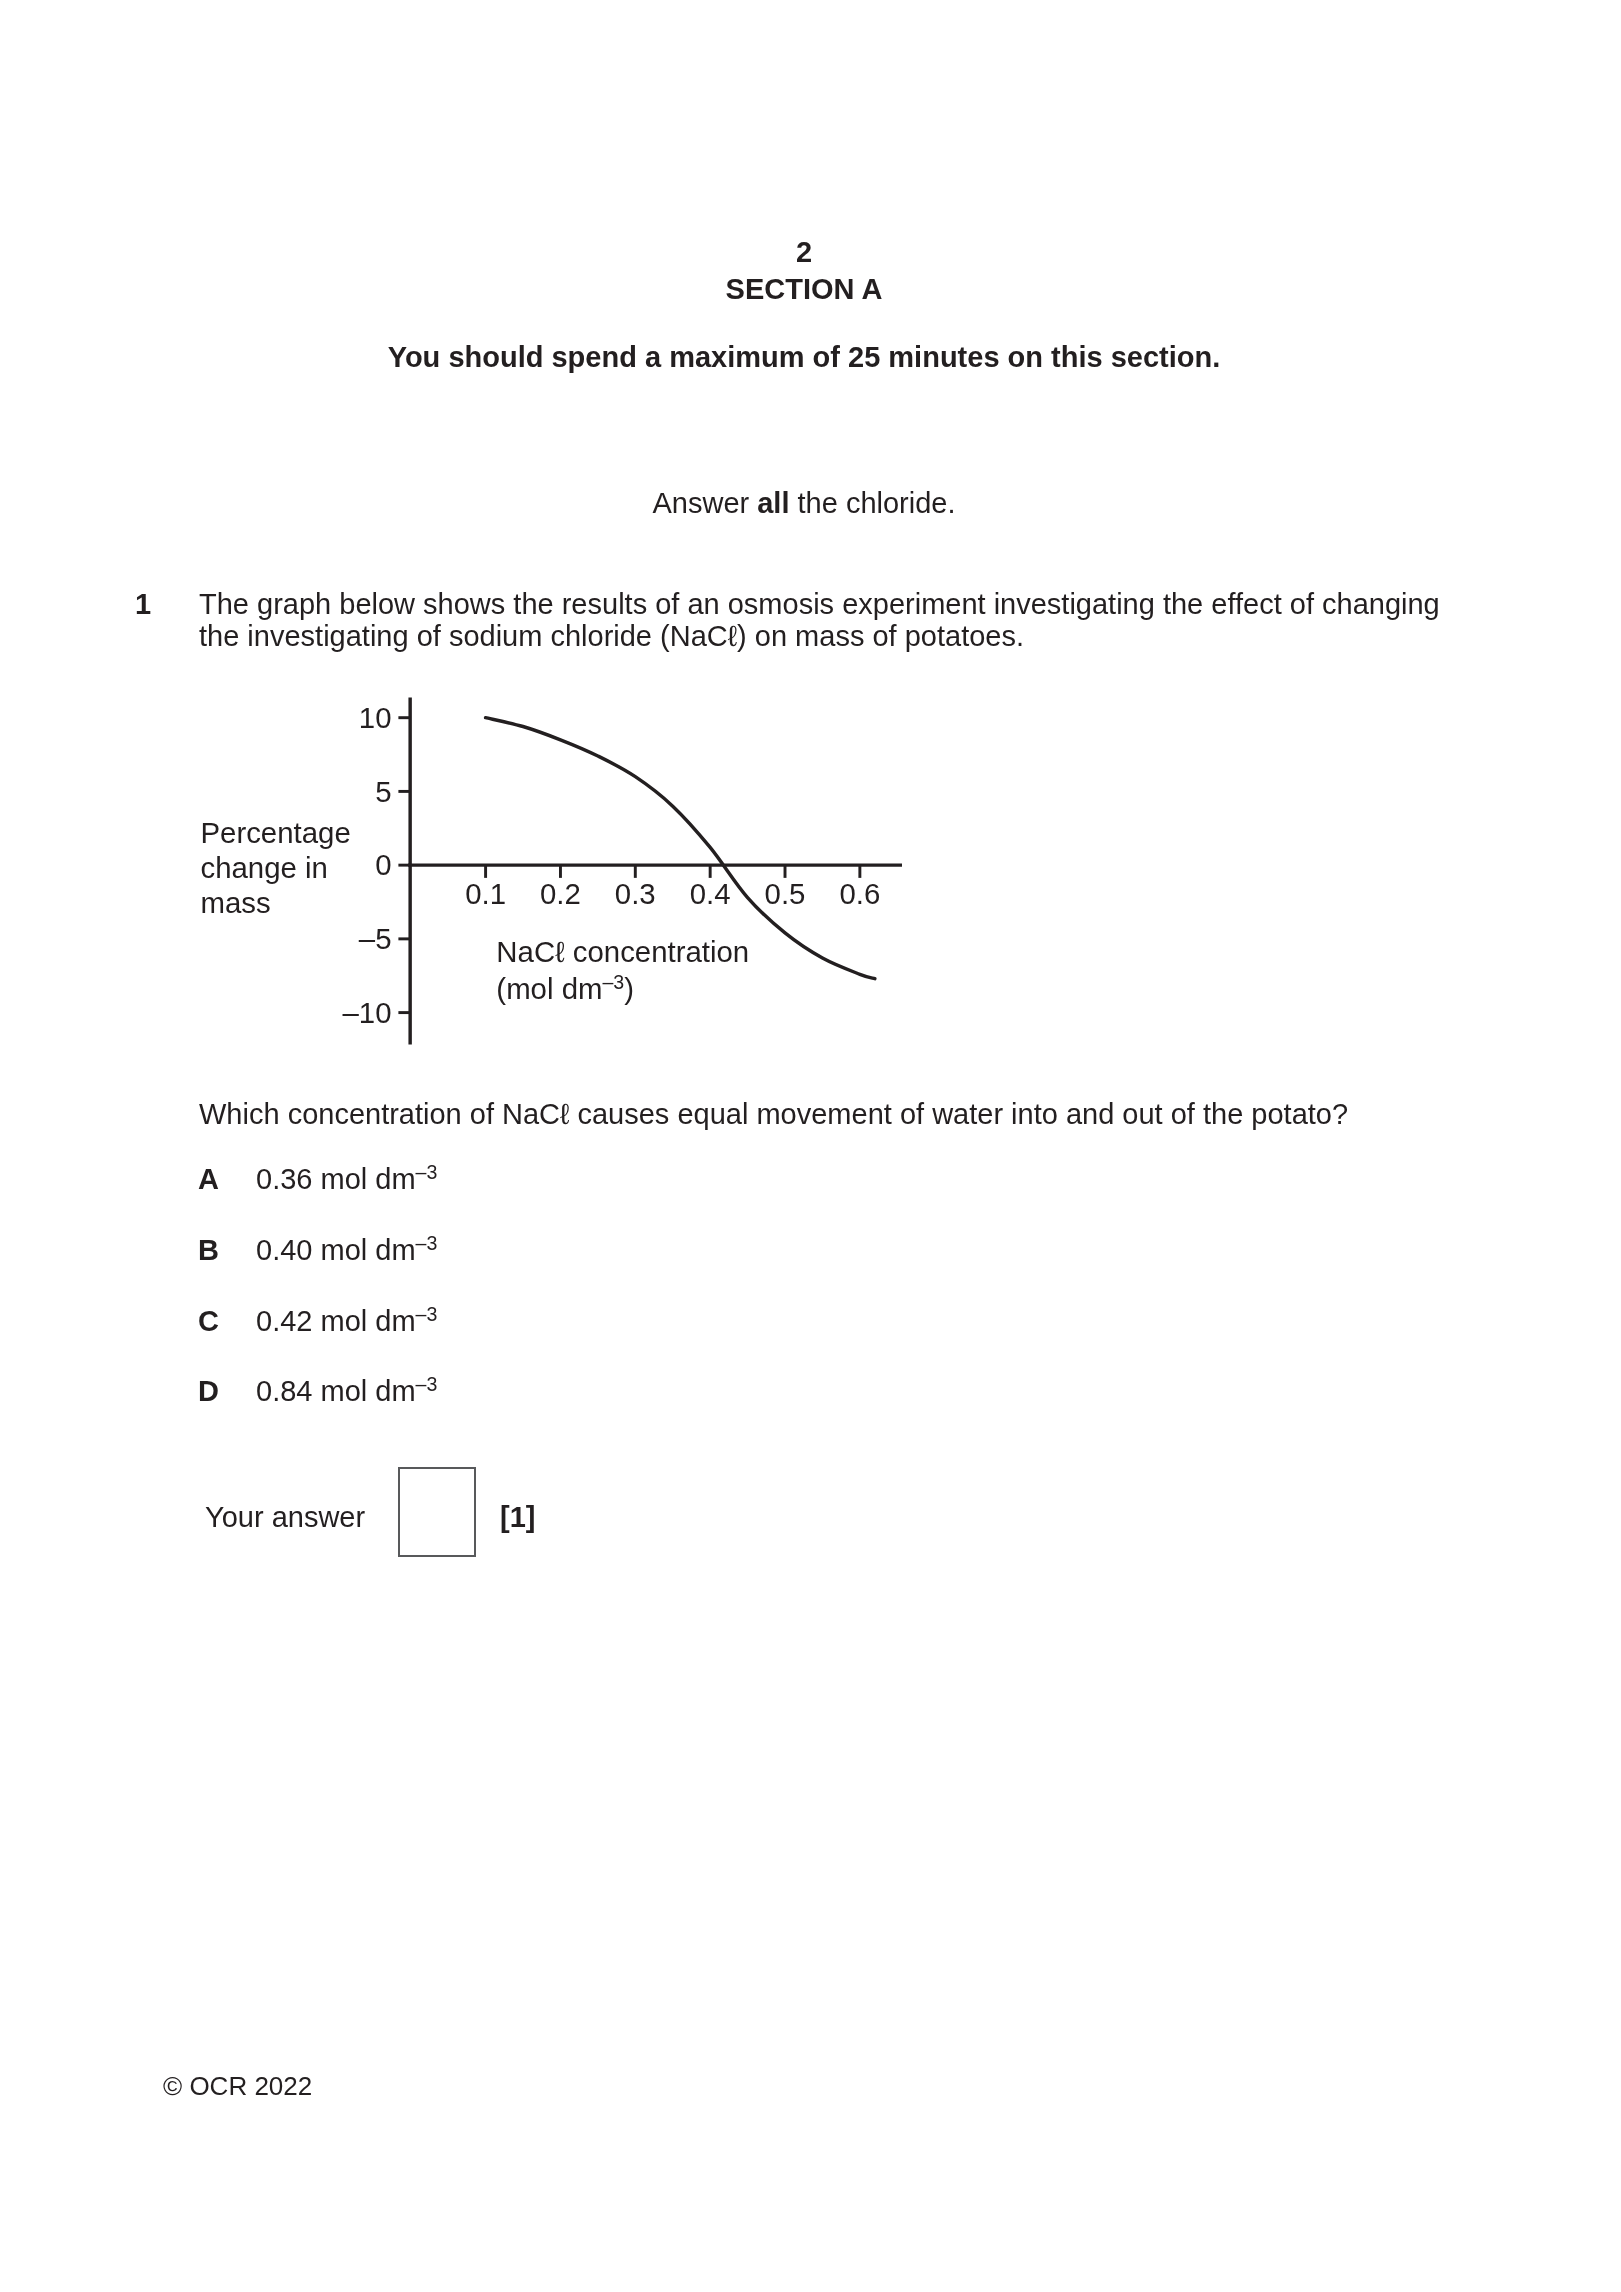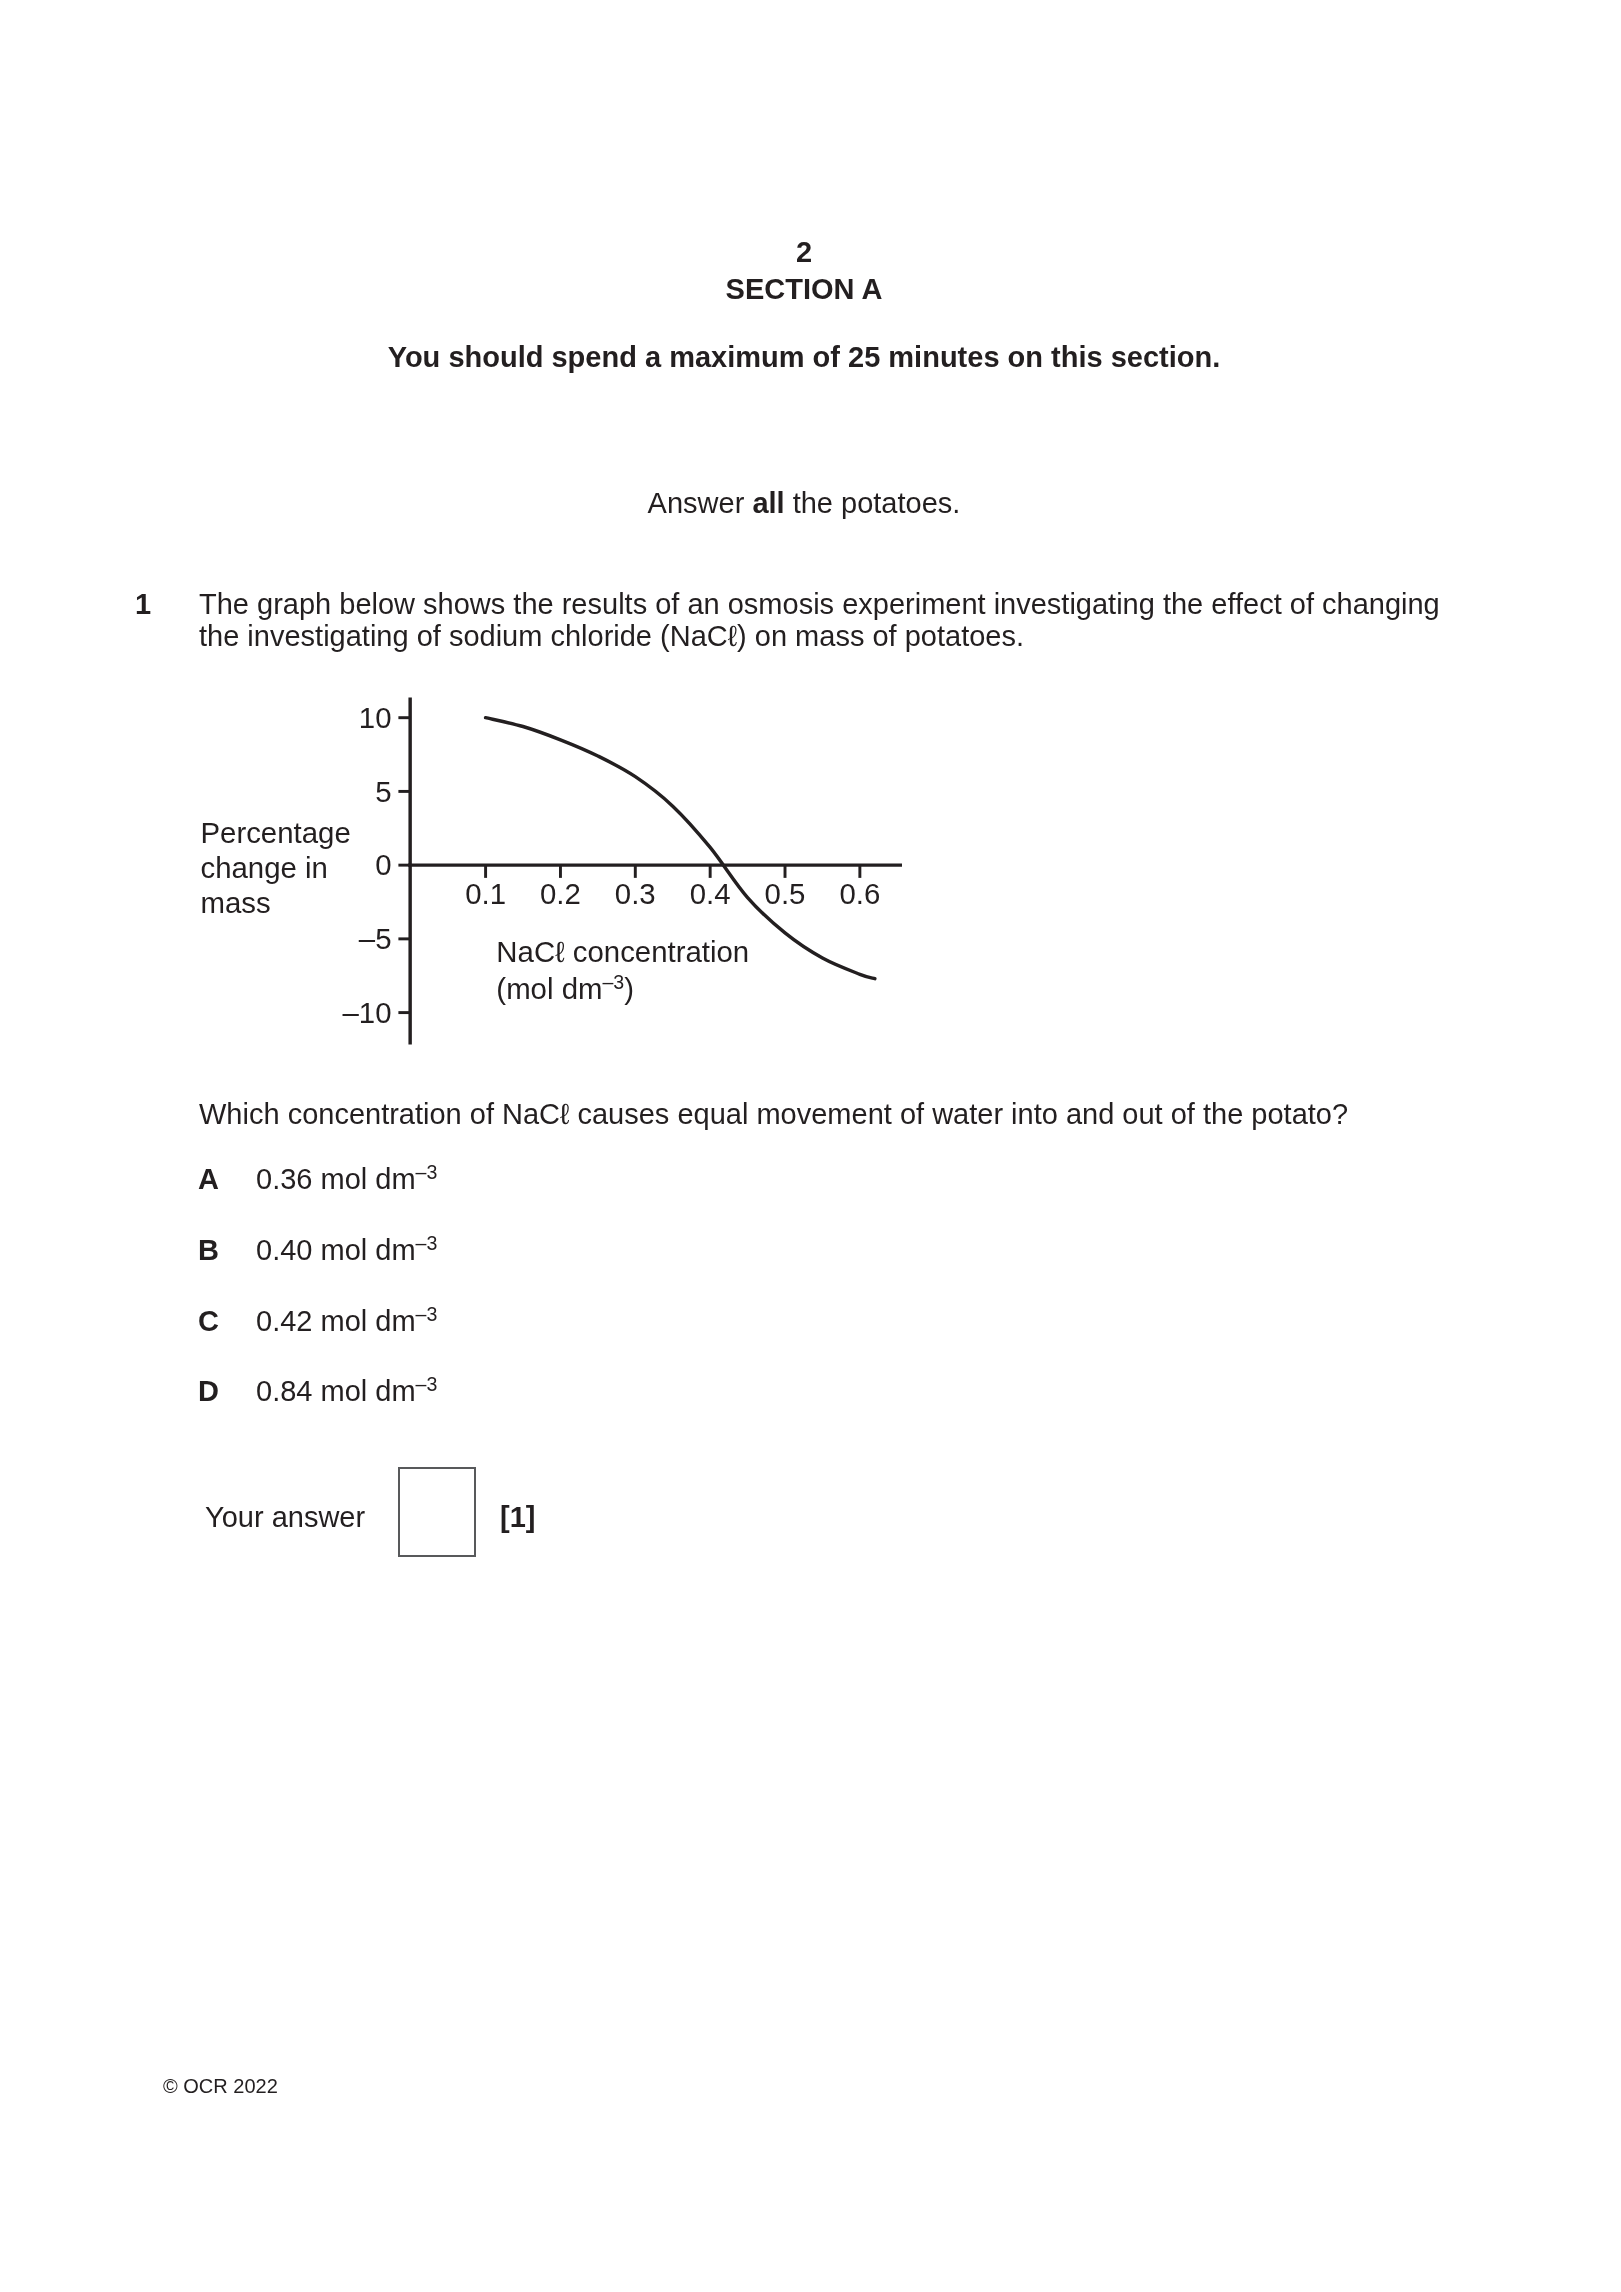--- a/index.html
+++ b/index.html
@@ -25,37 +25,37 @@
   .bold { font-weight: bold; }
   .sup { font-size: 19.6px; position: relative; top: -9.8px; }
   .option-row .letter { display: inline-block; width: 58px; font-weight: bold; }
   .answer-box {
     position: absolute;
     left: 398px; top: 1467px;
     width: 74px; height: 86px;
     border: 2px solid #58595b;
     background: #ffffff;
   }
-  .footer { font-size: 20px; line-height: 23.5px; }
+  .footer { font-size: 26px; line-height: 23.5px; }
   svg.graph { position: absolute; left: 127px; top: 676px; width: 823px; height: 392px; }
   svg.graph text { font-family: "Liberation Sans", sans-serif; fill: #231f20; }
 </style>
 </head>
 <body>
 
 <div class="page">
 
   <div class="abs center bold" style="top:235px">2</div>
 
   <div class="abs center bold" style="top:272px">SECTION A</div>
 
   <div class="abs center bold" style="top:340px">You should spend a maximum of 25 minutes on this section.</div>
 
 
-  <div class="abs center" style="top:486px"><span>Answer </span><b>all</b><span> the potatoes.</span></div>
+  <div class="abs center" style="top:486px"><span>Answer </span><b>all</b><span> the chloride.</span></div>
 
   <div class="abs bold" style="left:135px;top:587px">1</div>
 
   <div class="abs" style="left:199px;top:587px">The graph below shows the results of an osmosis experiment investigating the effect of changing</div>
 
   <div class="abs" style="left:199px;top:619px">the investigating of sodium chloride (NaCℓ) on mass of potatoes.</div>
 
   <svg class="graph" viewBox="130 690 840 400">
       <line x1="419" y1="712" x2="419" y2="1066" stroke="#231f20" stroke-width="3.5"></line>
       <line x1="417" y1="883" x2="921" y2="883" stroke="#231f20" stroke-width="3.5"></line>

